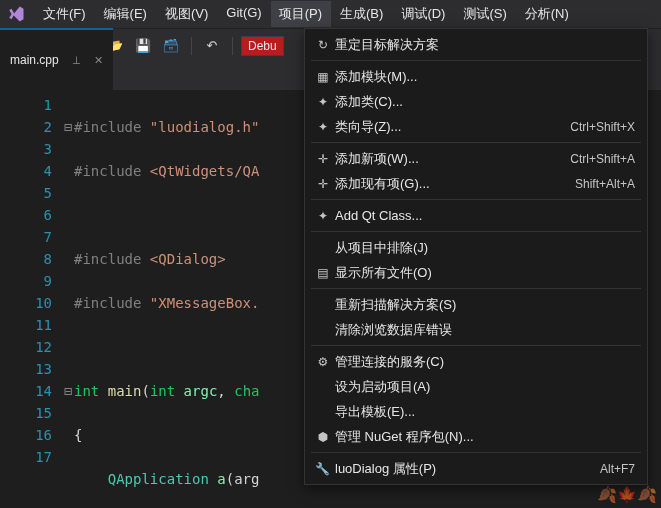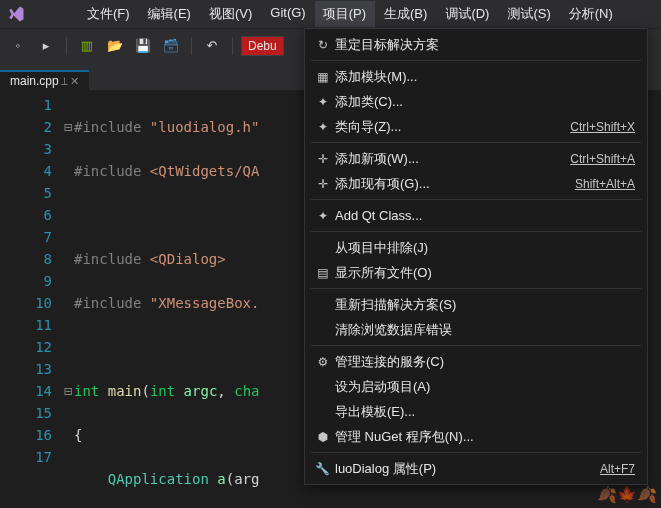--- a/index.html
+++ b/index.html
@@ -11,21 +11,20 @@
   color: #ccc;
   overflow: hidden;
   position: relative;
 }
 .menubar {
   height: 28px;
   background: #2d2d30;
   display: flex;
   align-items: center;
   padding: 0 4px;
-  gap: 44px;
 }
 .menubar .logo {
   width: 24px; height: 24px;
   margin-right: 6px;
   display: flex;
   align-items: center;
   justify-content: center;
 }
 .menubar .menu-item {
   padding: 4px 9px;
@@ -66,25 +65,25 @@
 }
 .tabbar {
   height: 28px;
   background: #2d2d30;
   display: flex;
   align-items: flex-end;
 }
 .tab {
   background: #1e1e1e;
   border-top: 2px solid #0e639c;
-  padding: 2px 10px;
+  padding: 23px 10px;
   color: #e6e6e6;
   display: flex;
   align-items: center;
-  gap: 2px;
+  gap: 14px;
   font-size: 12px;
 }
 .tab .pin, .tab .close {
   color: #888;
   font-size: 11px;
 }
 .editor {
   display: flex;
   height: calc(508px - 28px - 34px - 28px);
   position: relative;
@@ -141,21 +140,21 @@
   font-size: 13px;
 }
 .cm-item .icon-slot {
   width: 24px;
   display: flex;
   justify-content: center;
   color: #c5c5c5;
   font-size: 12px;
 }
 .cm-item .label { flex: 1; }
-.cm-item .shortcut { color: #c5c5c5; font-size: 12px; text-decoration: underline; }
+.cm-item .shortcut { color: #c5c5c5; font-size: 12px; }
 .cm-sep {
   height: 1px;
   background: #333337;
   margin: 3px 6px;
 }
 .highlight-box {
   position: absolute;
   border: 2px solid #e03030;
   pointer-events: none;
 }

